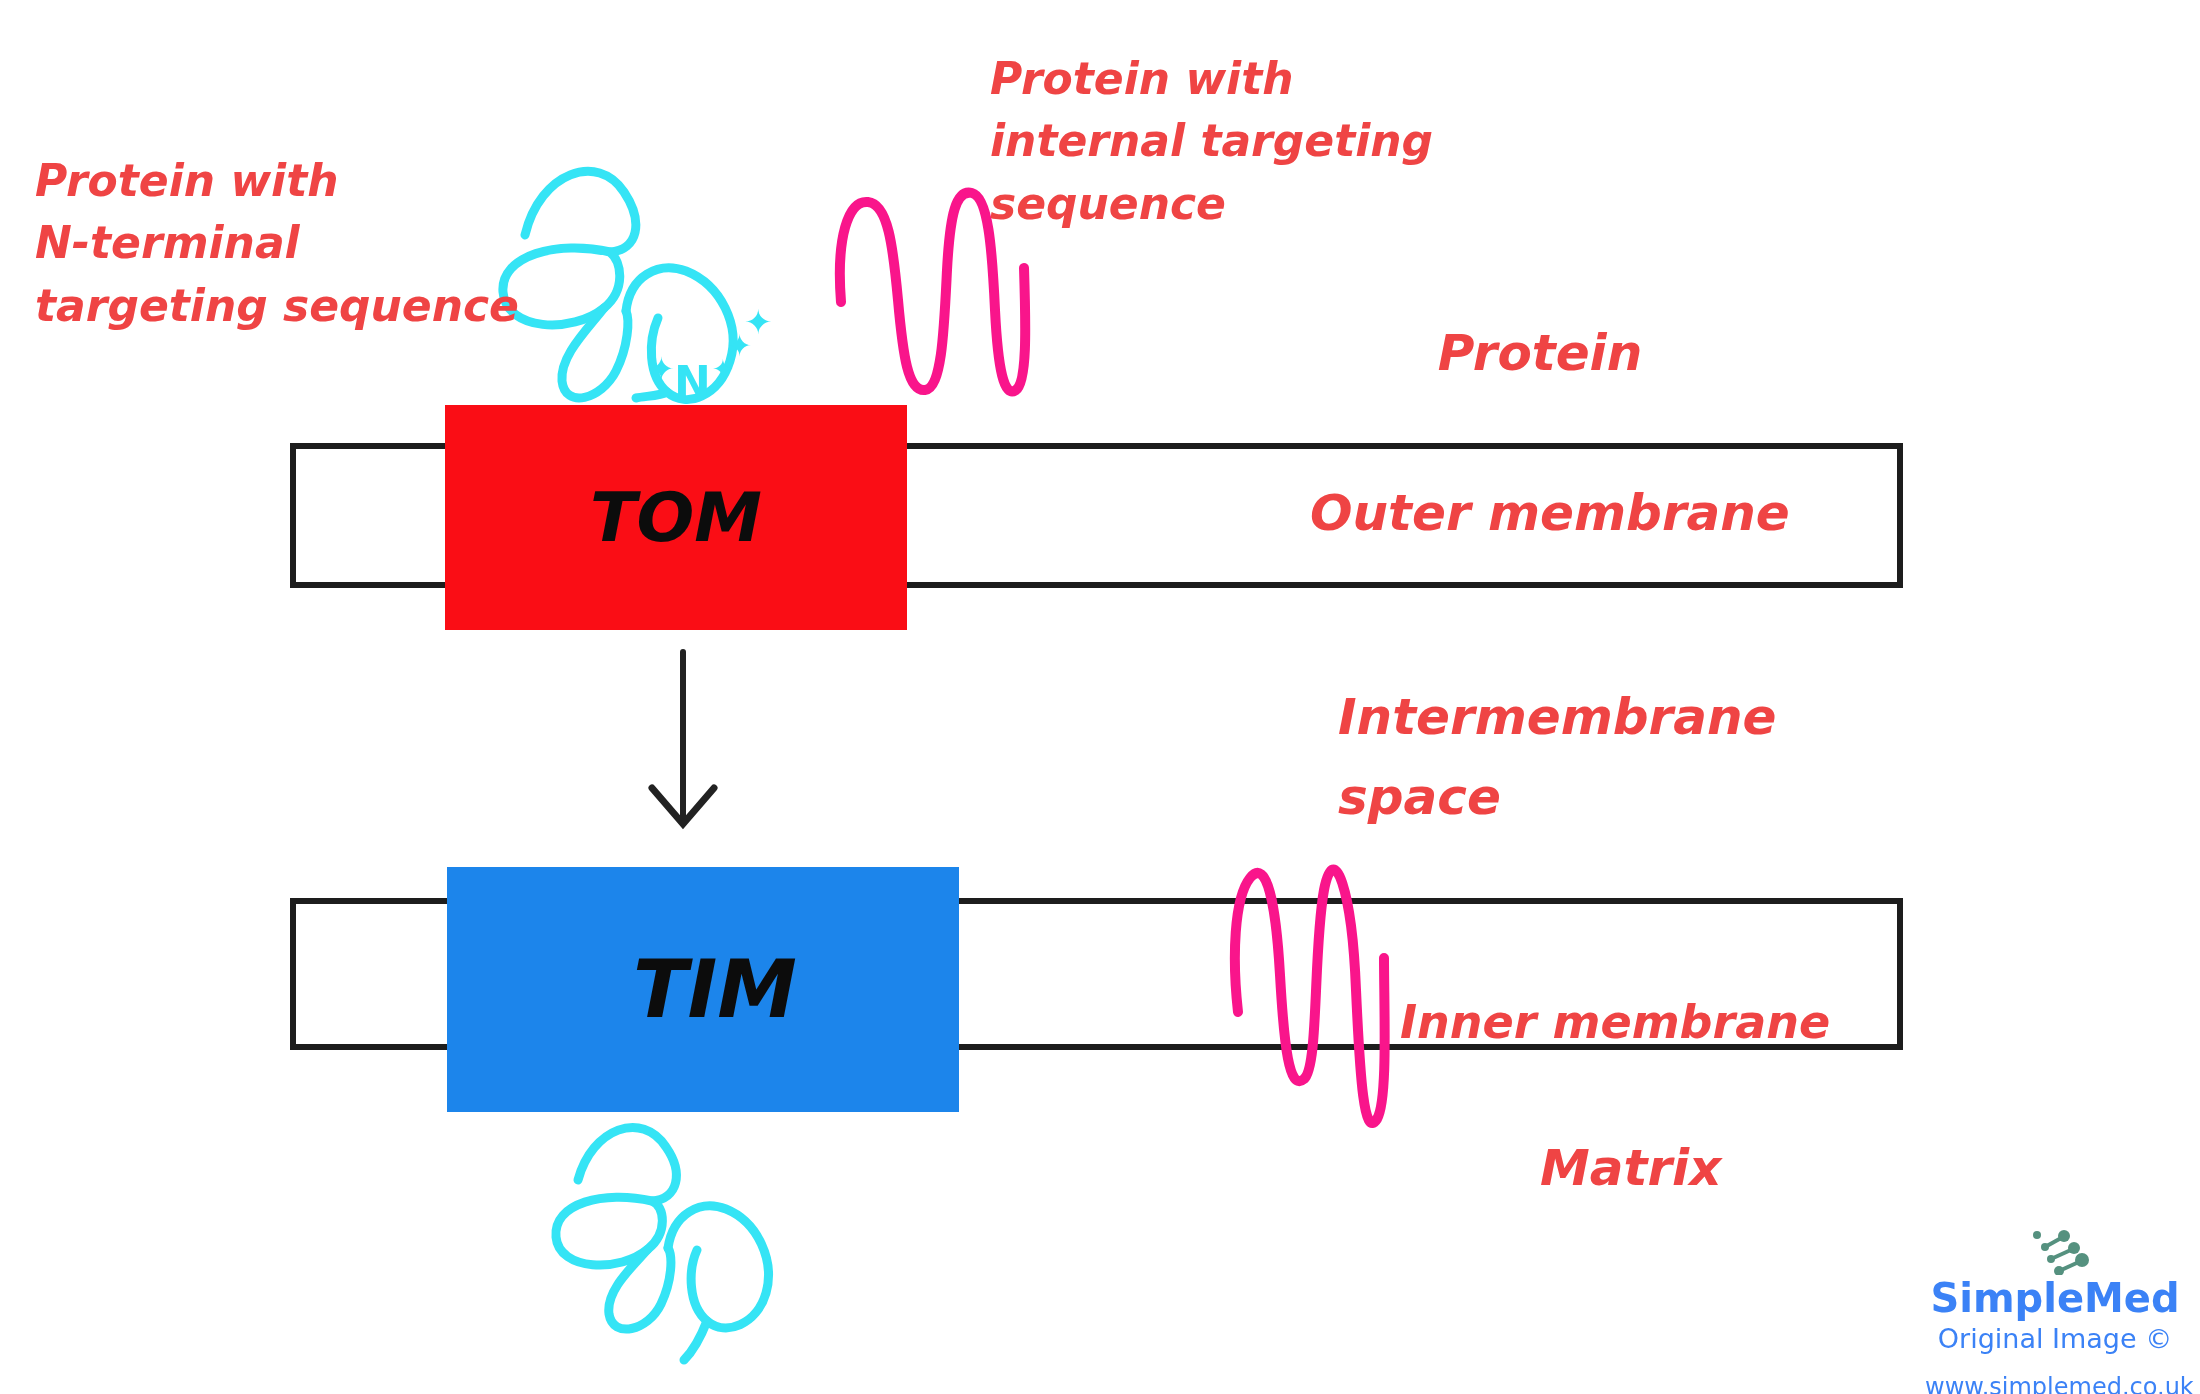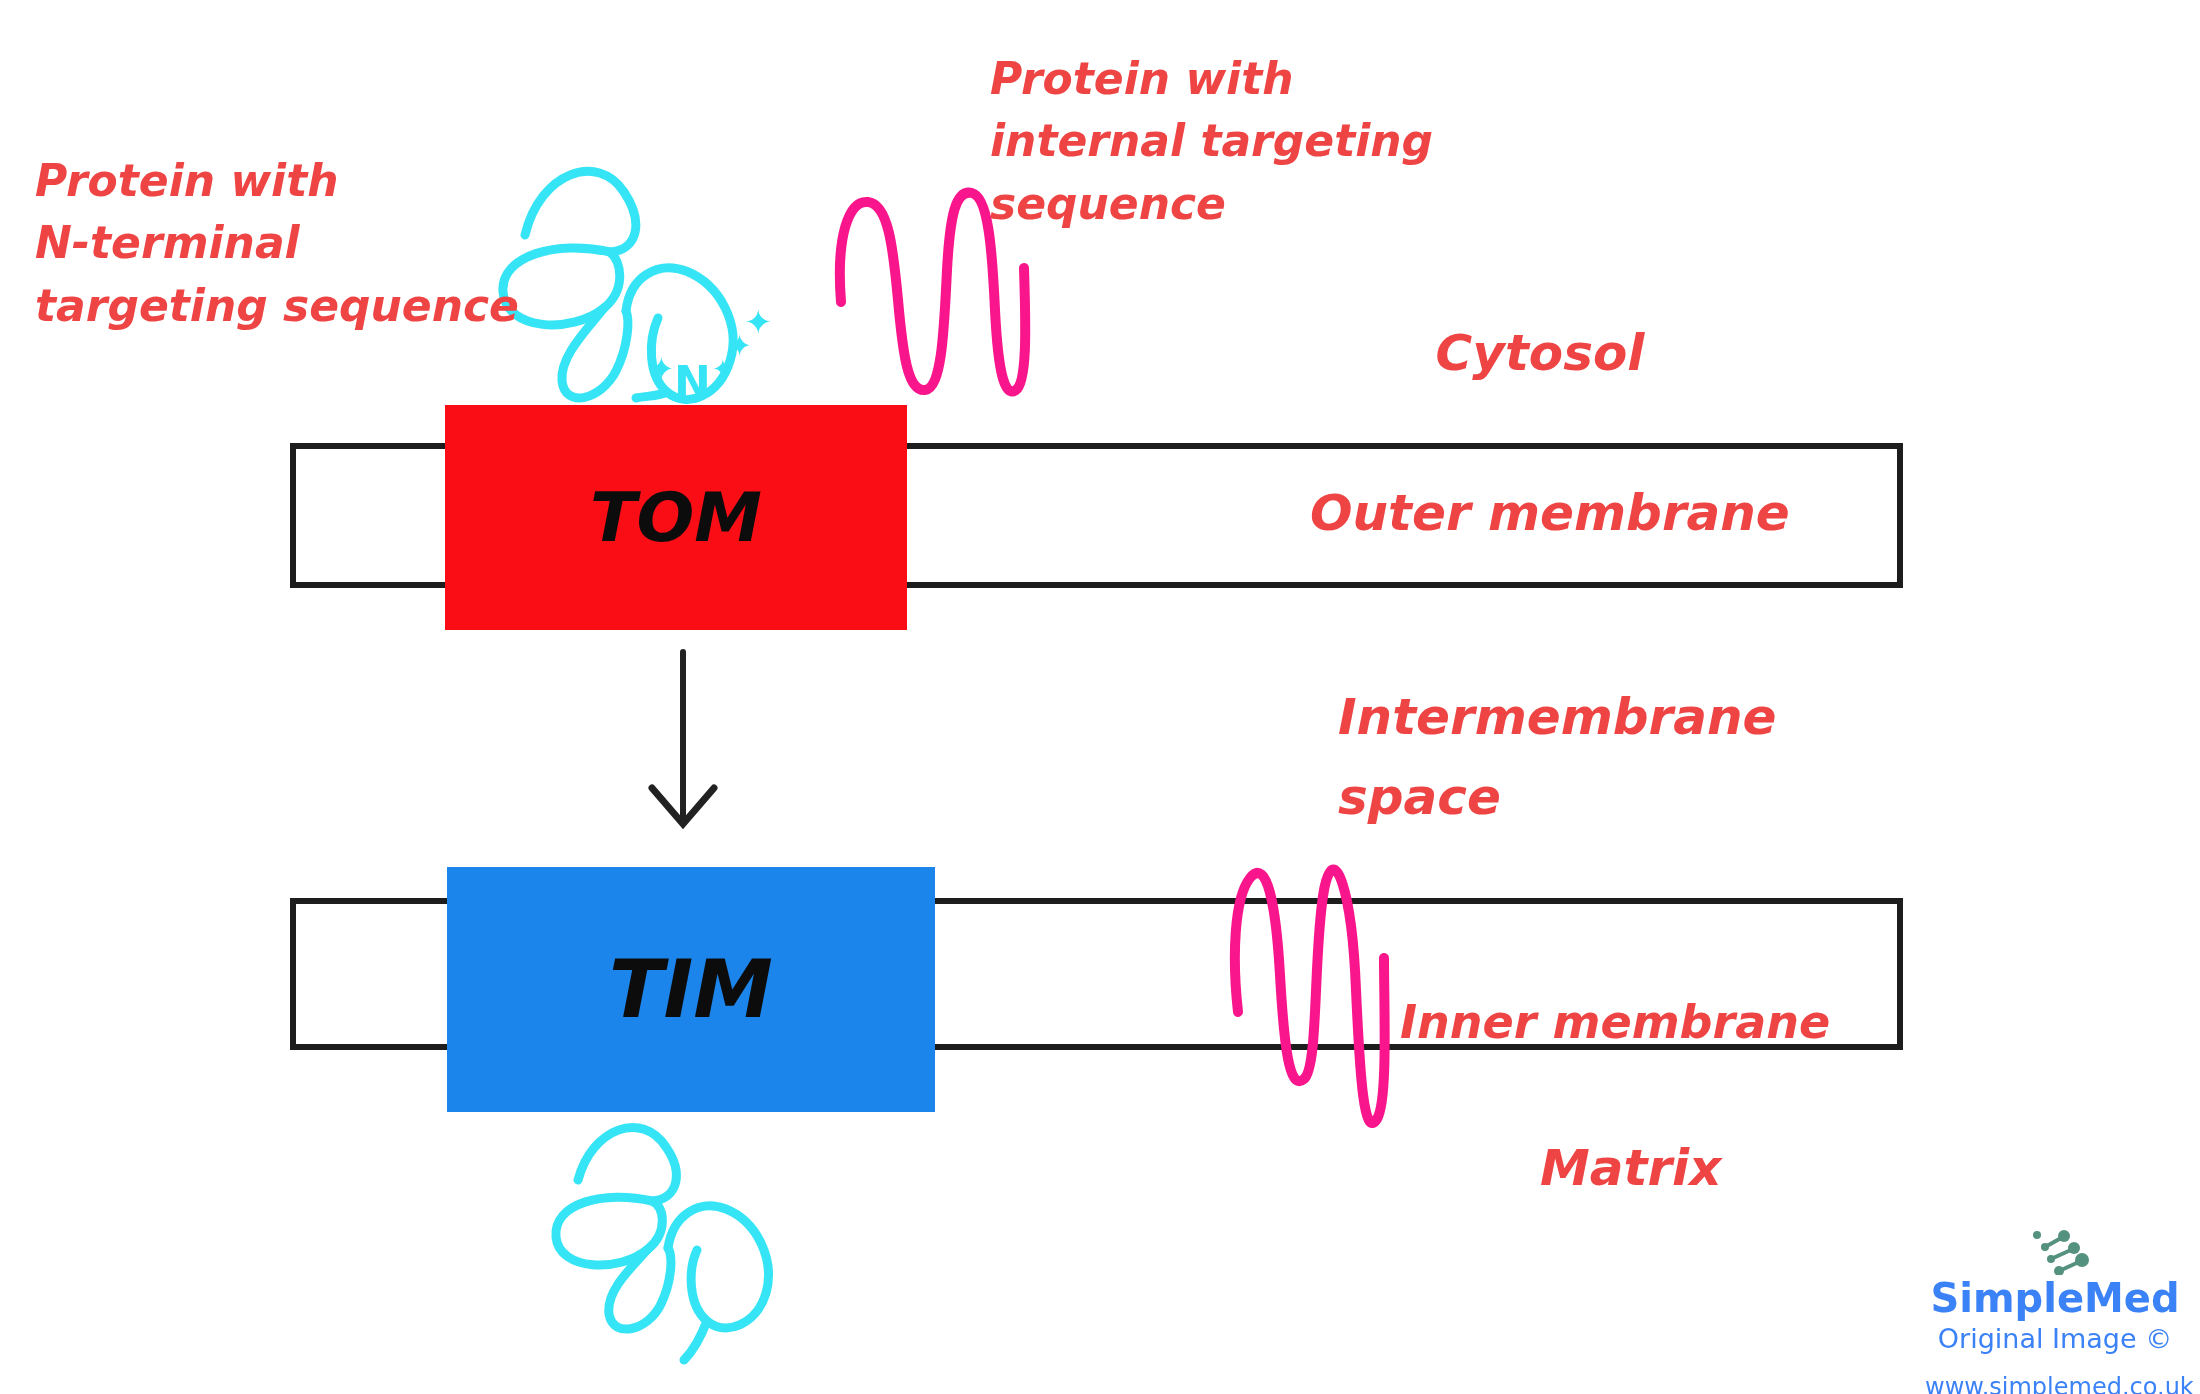--- a/index.html
+++ b/index.html
@@ -25,21 +25,21 @@
 
   
   .complex-box{
     position:absolute;
     display:flex;align-items:center;justify-content:center;
     font-style:italic;font-weight:700;
     color:#0c0c0c;
     z-index:3;
   }
   #tom-box{left:445px;top:405px;width:462px;height:225px;background:#fa0d15;font-size:68px;}
-  #tim-box{left:447px;top:867px;width:488px;height:245px;background:#1c85eb;font-size:80px;}
+  #tim-box{left:447px;top:867px;width:488px;height:245px;background:#1c85eb;font-size:80px;padding-left:24px;}
 
   
   .lbl{
     position:absolute;
     font-style:italic;font-weight:700;
     color:#ef4444;
     white-space:pre-line;
     z-index:5;
     line-height:1.42;
   }
@@ -120,21 +120,21 @@
       <path d="M 707 1321 C 700 1339, 692 1352, 684 1360"></path>
     </g>
   </svg>
 
   <div id="lbl-protein-n" class="lbl">Protein with
 N-terminal
 targeting sequence</div>
   <div id="lbl-protein-int" class="lbl">Protein with
 internal targeting
 sequence</div>
-  <div id="lbl-cytosol" class="lbl">Cytosol</div>
+  <div id="lbl-cytosol" class="lbl">Protein</div>
   <div id="lbl-outer-membrane" class="lbl">Outer membrane</div>
   <div id="lbl-intermembrane" class="lbl">Intermembrane
 space</div>
   <div id="lbl-inner-membrane" class="lbl">Inner membrane</div>
   <div id="lbl-matrix" class="lbl">Matrix</div>
 
   <div id="logo">
     <svg width="96" height="50" viewBox="0 0 96 50">
       <g stroke="#55917f" stroke-width="4" fill="#55917f">
         <line x1="38" y1="22" x2="56" y2="12"></line>

